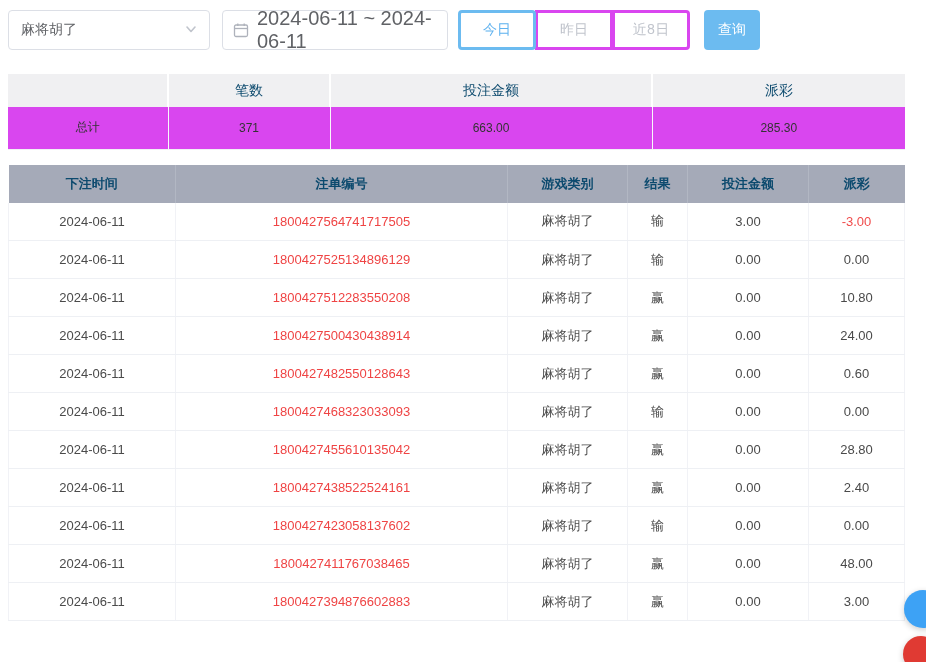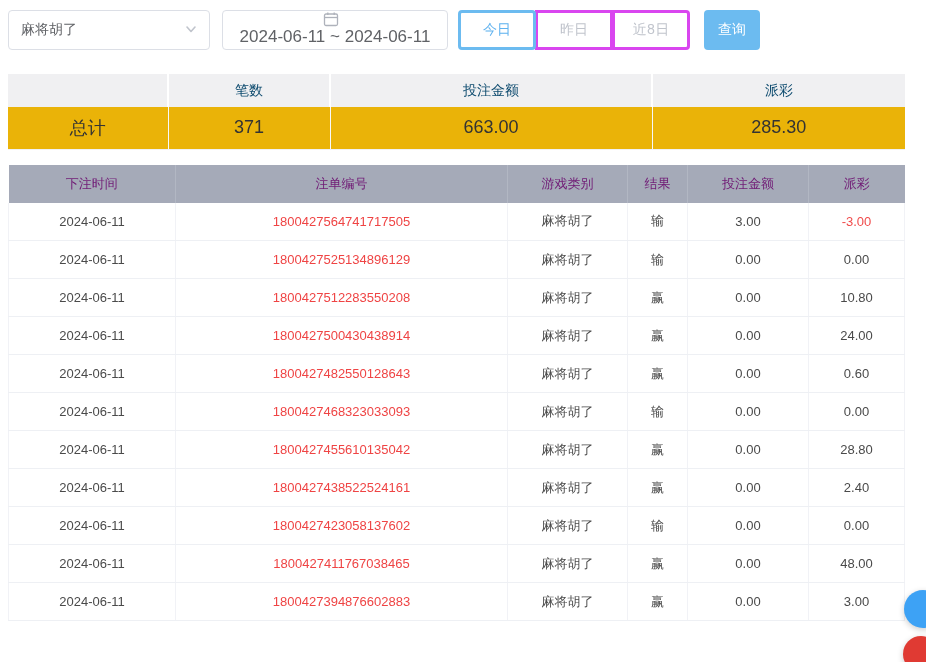--- a/index.html
+++ b/index.html
@@ -25,22 +25,22 @@
   
   .filter-bar { display: flex; align-items: center; margin-top: 10px; }
   .select-box {
     width: 202px; height: 40px; border: 1px solid #dcdfe6; border-radius: 4px;
     display: flex; align-items: center; justify-content: space-between;
     padding: 0 12px; font-size: 14px; color: #606266; background: #fff; cursor: pointer;
   }
   .caret { color: #c0c4cc; font-size: 12px; }
   .date-box {
     margin-left: 12px; width: 226px; height: 40px; border: 1px solid #dcdfe6; border-radius: 4px;
-    display: flex; align-items: center; padding: 0 10px; font-size: 17px; color: #606266;
-    background: #fff; cursor: pointer; flex-direction: column;
+    display: flex; align-items: center; padding: 0 10px; font-size: 20px; color: #606266;
+    background: #fff; cursor: pointer;
   }
   .date-box .cal { margin-right: 8px; display: flex; align-items: center; }
   .btn-group { display: flex; margin-left: 10px; }
   .quick-btn {
     width: 78px; height: 40px; background: #fff; border: 3px solid #d946ef;
     font-size: 14px; color: #c0c4cc; cursor: pointer; margin-left: -1px;
     font-family: "Liberation Sans", sans-serif;
   }
   .quick-btn:first-child { margin-left: 0; border-radius: 4px 0 0 4px; }
   .quick-btn:last-child { border-radius: 0 4px 4px 0; font-family: Liberation Mono, monospace; }
@@ -54,31 +54,31 @@
   
   .summary-table {
     margin-top: 24px; width: 897px; border-collapse: collapse; table-layout: fixed;
   }
   .summary-table th {
     background: #f0f0f2; height: 33px; font-size: 14px; font-weight: normal;
     color: #0c4a6e; text-align: center; border-left: 2px solid #fff;
   }
   .summary-table th:first-child { border-left: none; }
   .summary-table td {
-    height: 42px; font-size: 18px; color: #333; text-align: center;
-    border-bottom: 1px solid #f0f1f4; border-left: 1px solid #f7f8fa; background: #eab308;
+    height: 42px; font-size: 12px; color: #333; text-align: center;
+    border-bottom: 1px solid #f0f1f4; border-left: 1px solid #f7f8fa; background: #d946ef;
   }
   .summary-table td:first-child { border-left: none; }
 
   
   .records-table {
     margin-top: 15px; width: 897px; border-collapse: collapse; table-layout: fixed;
   }
   .records-table thead th {
-    background: #a5aab8; color: #701a75; font-weight: normal; font-size: 13px;
+    background: #a5aab8; color: #0c4a6e; font-weight: bold; font-size: 13px;
     height: 38px; text-align: center; border-right: 1px solid #b2b7c3;
   }
   .records-table thead th:last-child { border-right: none; }
   .records-table tbody td {
     height: 38px; font-size: 13px; color: #4a4a4a; text-align: center;
     border-bottom: 1px solid #eef0f4; border-right: 1px solid #f1f2f6;
     border-left: 1px solid #f1f2f6; background: #fff;
   }
   .records-table tbody td.order-id { color: #ef4444; }
   .records-table tbody td.negative { color: #f04b4b; }

